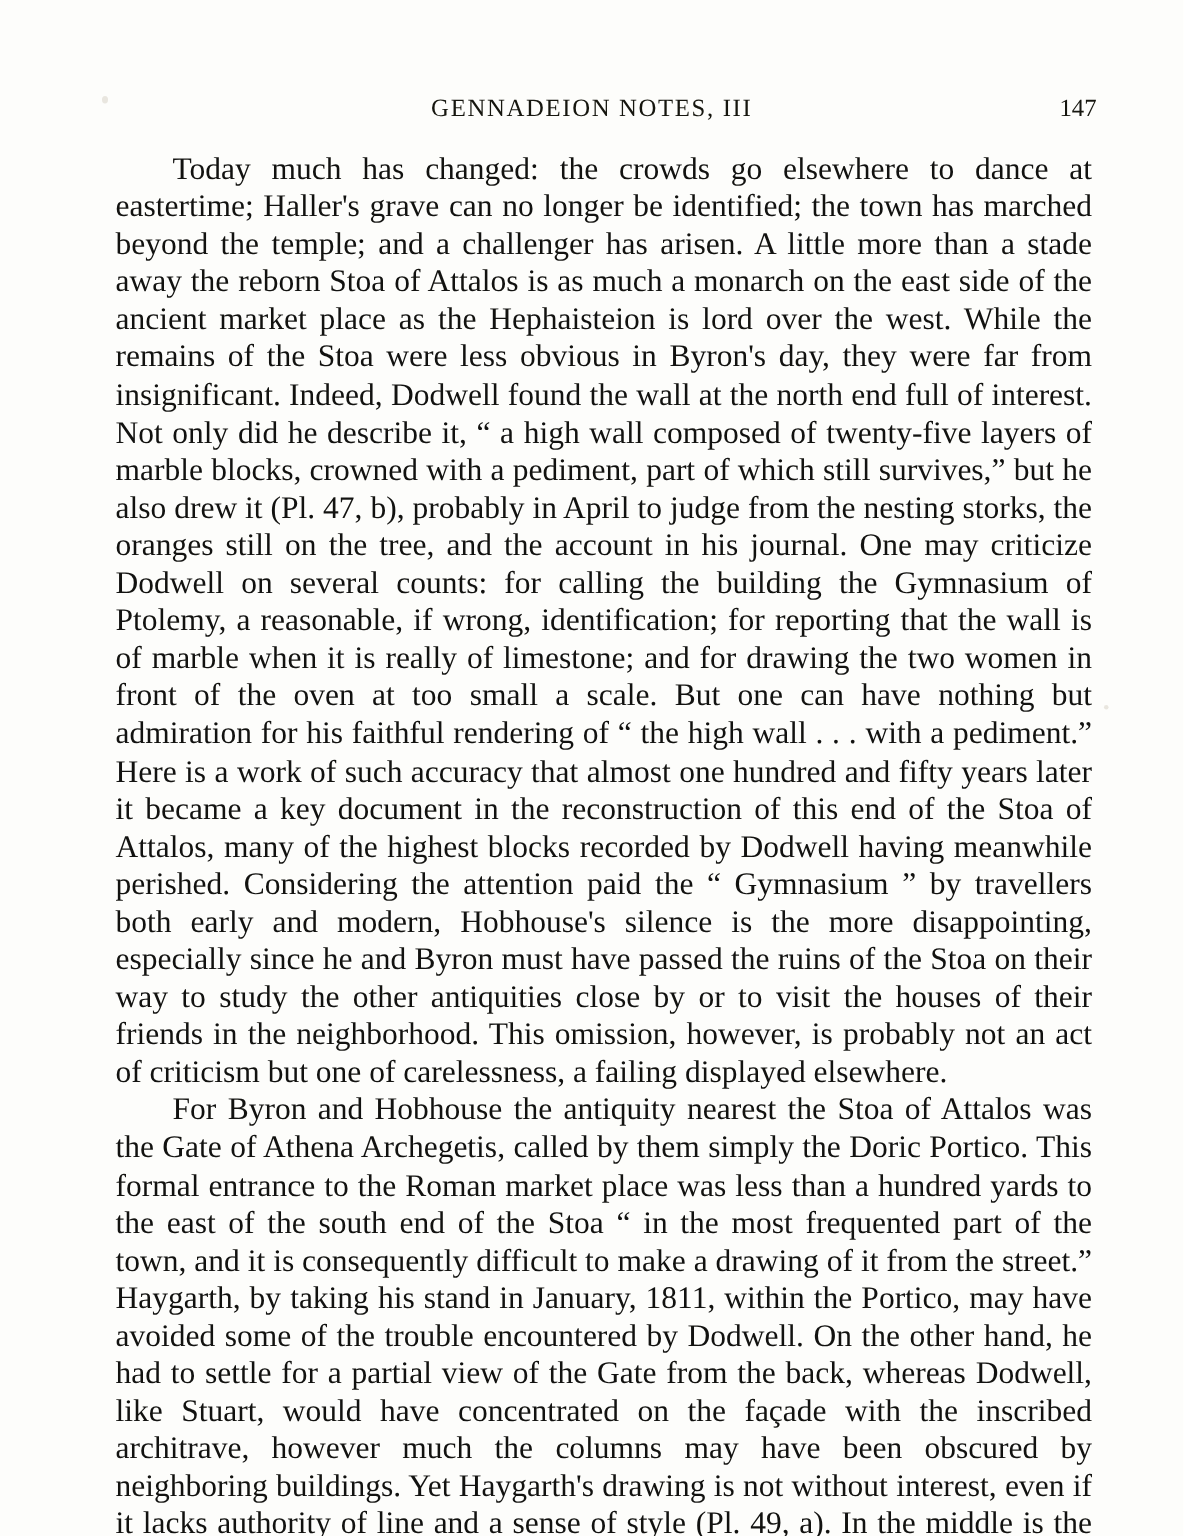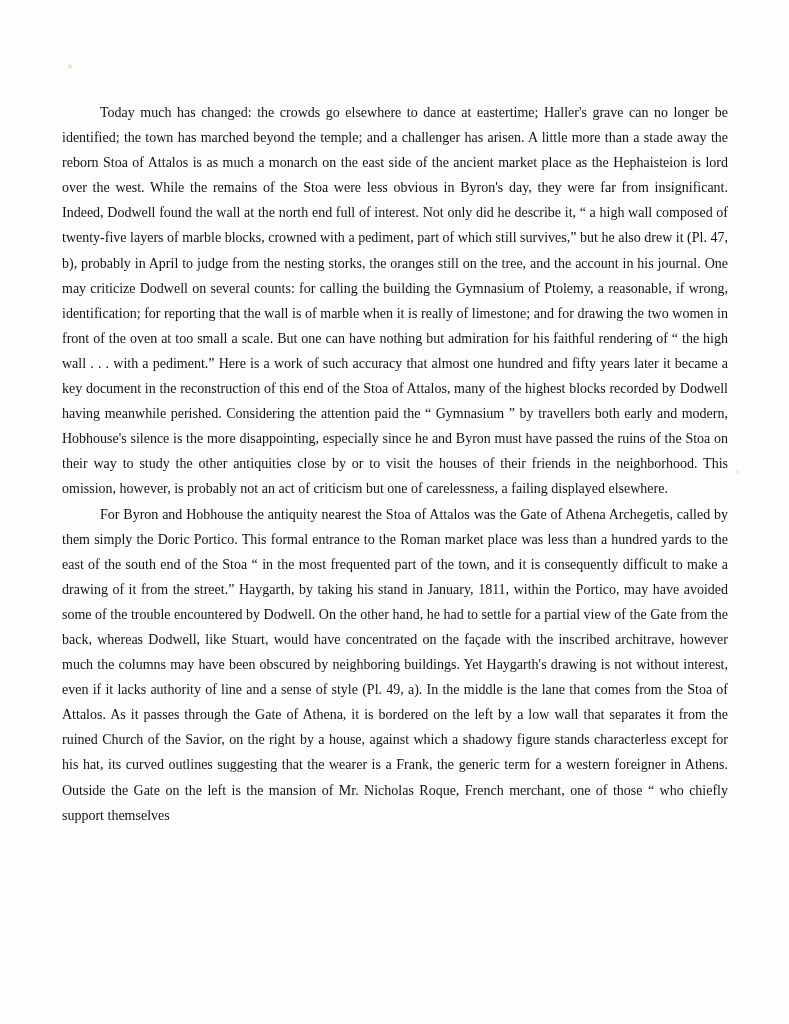--- a/index.html
+++ b/index.html
@@ -47,24 +47,24 @@
     font-family: "Liberation Serif", serif;
     color: #16160f;
   }
   .body-col {
     position: absolute;
     top: 100px;
     left: 62px;
     width: 666px;
   }
   p.para {
-    margin: 0 0 0 0;
+    margin: 0 0 0 15px;
     text-align: justify;
     text-justify: inter-word;
-    font-size: 14px;
+    font-size: 21px;
     line-height: 25.1px;
     color: #121210;
     text-indent: 38px;
     hyphens: manual;
   }
   p.para + p.para {
     margin-top: 0px;
   }
   
   .speck {
@@ -72,20 +72,24 @@
     background: #d8d4c8;
     border-radius: 50%;
     opacity: .55;
   }
 </style>
 </head>
 <body>
 
 <div class="page">
 
+  <div class="running-head">
+    <div class="head-title">GENNADEION NOTES, III</div>
+    <div class="folio">147</div>
+  </div>
 
   <div class="body-col">
     <p class="para">Today much has changed: the crowds go elsewhere to dance at eastertime; Haller's grave can no longer be identified; the town has marched beyond the temple; and a challenger has arisen. A little more than a stade away the reborn Stoa of Attalos is as much a monarch on the east side of the ancient market place as the Hephaisteion is lord over the west. While the remains of the Stoa were less obvious in Byron's day, they were far from insignificant. Indeed, Dodwell found the wall at the north end full of interest. Not only did he describe it, “ a high wall composed of twenty-five layers of marble blocks, crowned with a pediment, part of which still survives,” but he also drew it (Pl. 47, b), probably in April to judge from the nesting storks, the oranges still on the tree, and the account in his journal. One may criticize Dodwell on several counts: for calling the building the Gymnasium of Ptolemy, a reasonable, if wrong, identification; for reporting that the wall is of marble when it is really of limestone; and for drawing the two women in front of the oven at too small a scale. But one can have nothing but admiration for his faithful rendering of “ the high wall . . . with a pediment.” Here is a work of such accuracy that almost one hundred and fifty years later it became a key document in the reconstruction of this end of the Stoa of Attalos, many of the highest blocks recorded by Dodwell having meanwhile perished. Considering the attention paid the “ Gymnasium ” by travellers both early and modern, Hobhouse's silence is the more disappointing, especially since he and Byron must have passed the ruins of the Stoa on their way to study the other antiquities close by or to visit the houses of their friends in the neighborhood. This omission, however, is probably not an act of criticism but one of carelessness, a failing displayed elsewhere.</p>
     <p class="para">For Byron and Hobhouse the antiquity nearest the Stoa of Attalos was the Gate of Athena Archegetis, called by them simply the Doric Portico. This formal entrance to the Roman market place was less than a hundred yards to the east of the south end of the Stoa “ in the most frequented part of the town, and it is consequently difficult to make a drawing of it from the street.” Haygarth, by taking his stand in January, 1811, within the Portico, may have avoided some of the trouble encountered by Dodwell. On the other hand, he had to settle for a partial view of the Gate from the back, whereas Dodwell, like Stuart, would have concentrated on the façade with the inscribed architrave, however much the columns may have been obscured by neighboring buildings. Yet Haygarth's drawing is not without interest, even if it lacks authority of line and a sense of style (Pl. 49, a). In the middle is the lane that comes from the Stoa of Attalos. As it passes through the Gate of Athena, it is bordered on the left by a low wall that separates it from the ruined Church of the Savior, on the right by a house, against which a shadowy figure stands characterless except for his hat, its curved outlines suggesting that the wearer is a Frank, the generic term for a western foreigner in Athens. Outside the Gate on the left is the mansion of Mr. Nicholas Roque, French merchant, one of those “ who chiefly support themselves</p>
   </div>
 
   <div class="speck" style="left:68px;top:64px;width:4px;height:5px;"></div>
   <div class="speck" style="left:736px;top:470px;width:3px;height:3px;"></div>
 </div>
 

